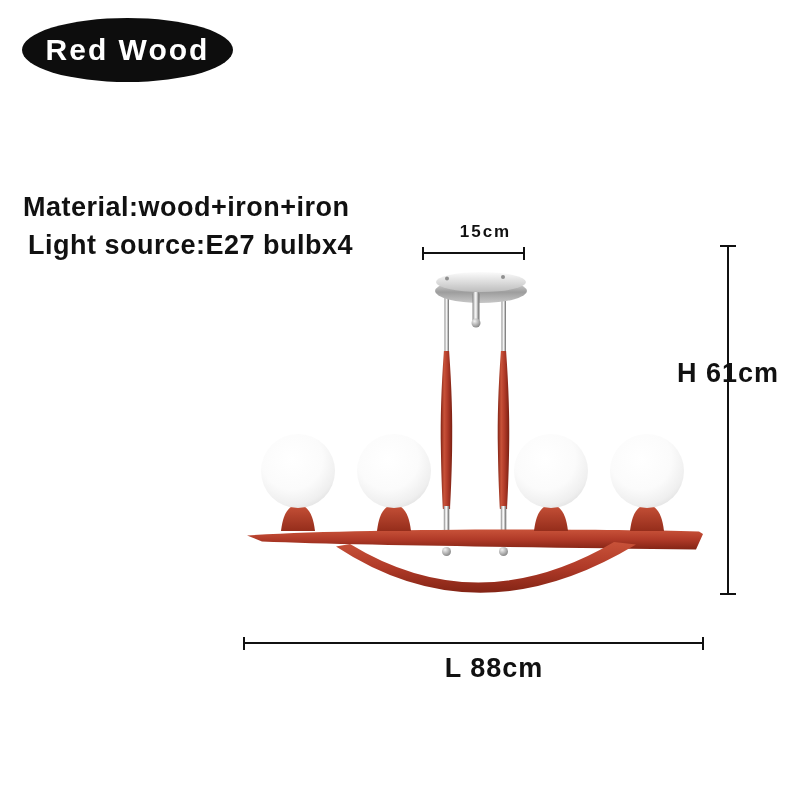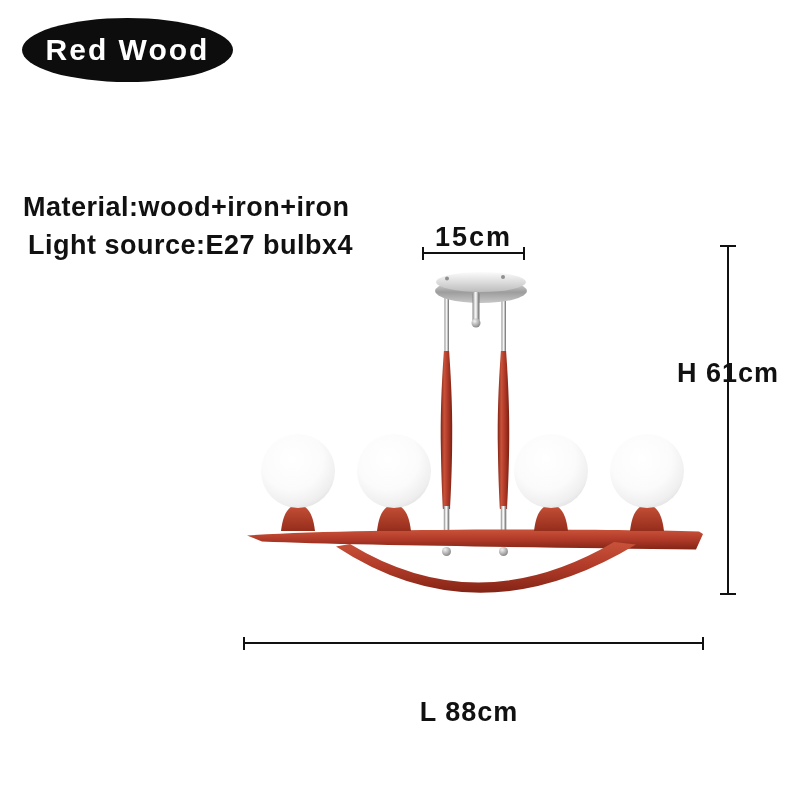--- a/index.html
+++ b/index.html
@@ -21,23 +21,23 @@
     position:absolute;color:var(--annotation-text,#111111);
     font-size:27px;font-weight:bold;letter-spacing:.5px;white-space:nowrap;
   }
   .spec-material{left:23px;top:192px;}
   .spec-light{left:28px;top:230px;text-align:center;}
   
   .dim-label{
     position:absolute;color:var(--annotation-text,#111111);
     font-weight:bold;text-align:center;white-space:nowrap;
   }
-  .dim-top-label{left:422px;top:222px;width:103px;font-size:27px;letter-spacing:2px;}
+  .dim-top-label{left:434px;top:222px;width:103px;font-size:17px;letter-spacing:2px;}
   .dim-right-label{left:628px;top:358px;width:200px;font-size:27px;letter-spacing:1px;}
-  .dim-bottom-label{left:369px;top:653px;width:200px;font-size:27px;letter-spacing:1px;margin-top:44px;}
+  .dim-bottom-label{left:394px;top:653px;width:200px;font-size:27px;letter-spacing:1px;}
   .dim-line-h{
     position:absolute;height:2px;background:var(--annotation-text,#111111);
   }
   .dim-line-h::before,.dim-line-h::after{
     content:"";position:absolute;width:2px;height:13px;top:-5.5px;
     background:var(--annotation-text,#111111);
   }
   .dim-line-h::before{left:0;}
   .dim-line-h::after{right:0;}
   .dim-line-v{

